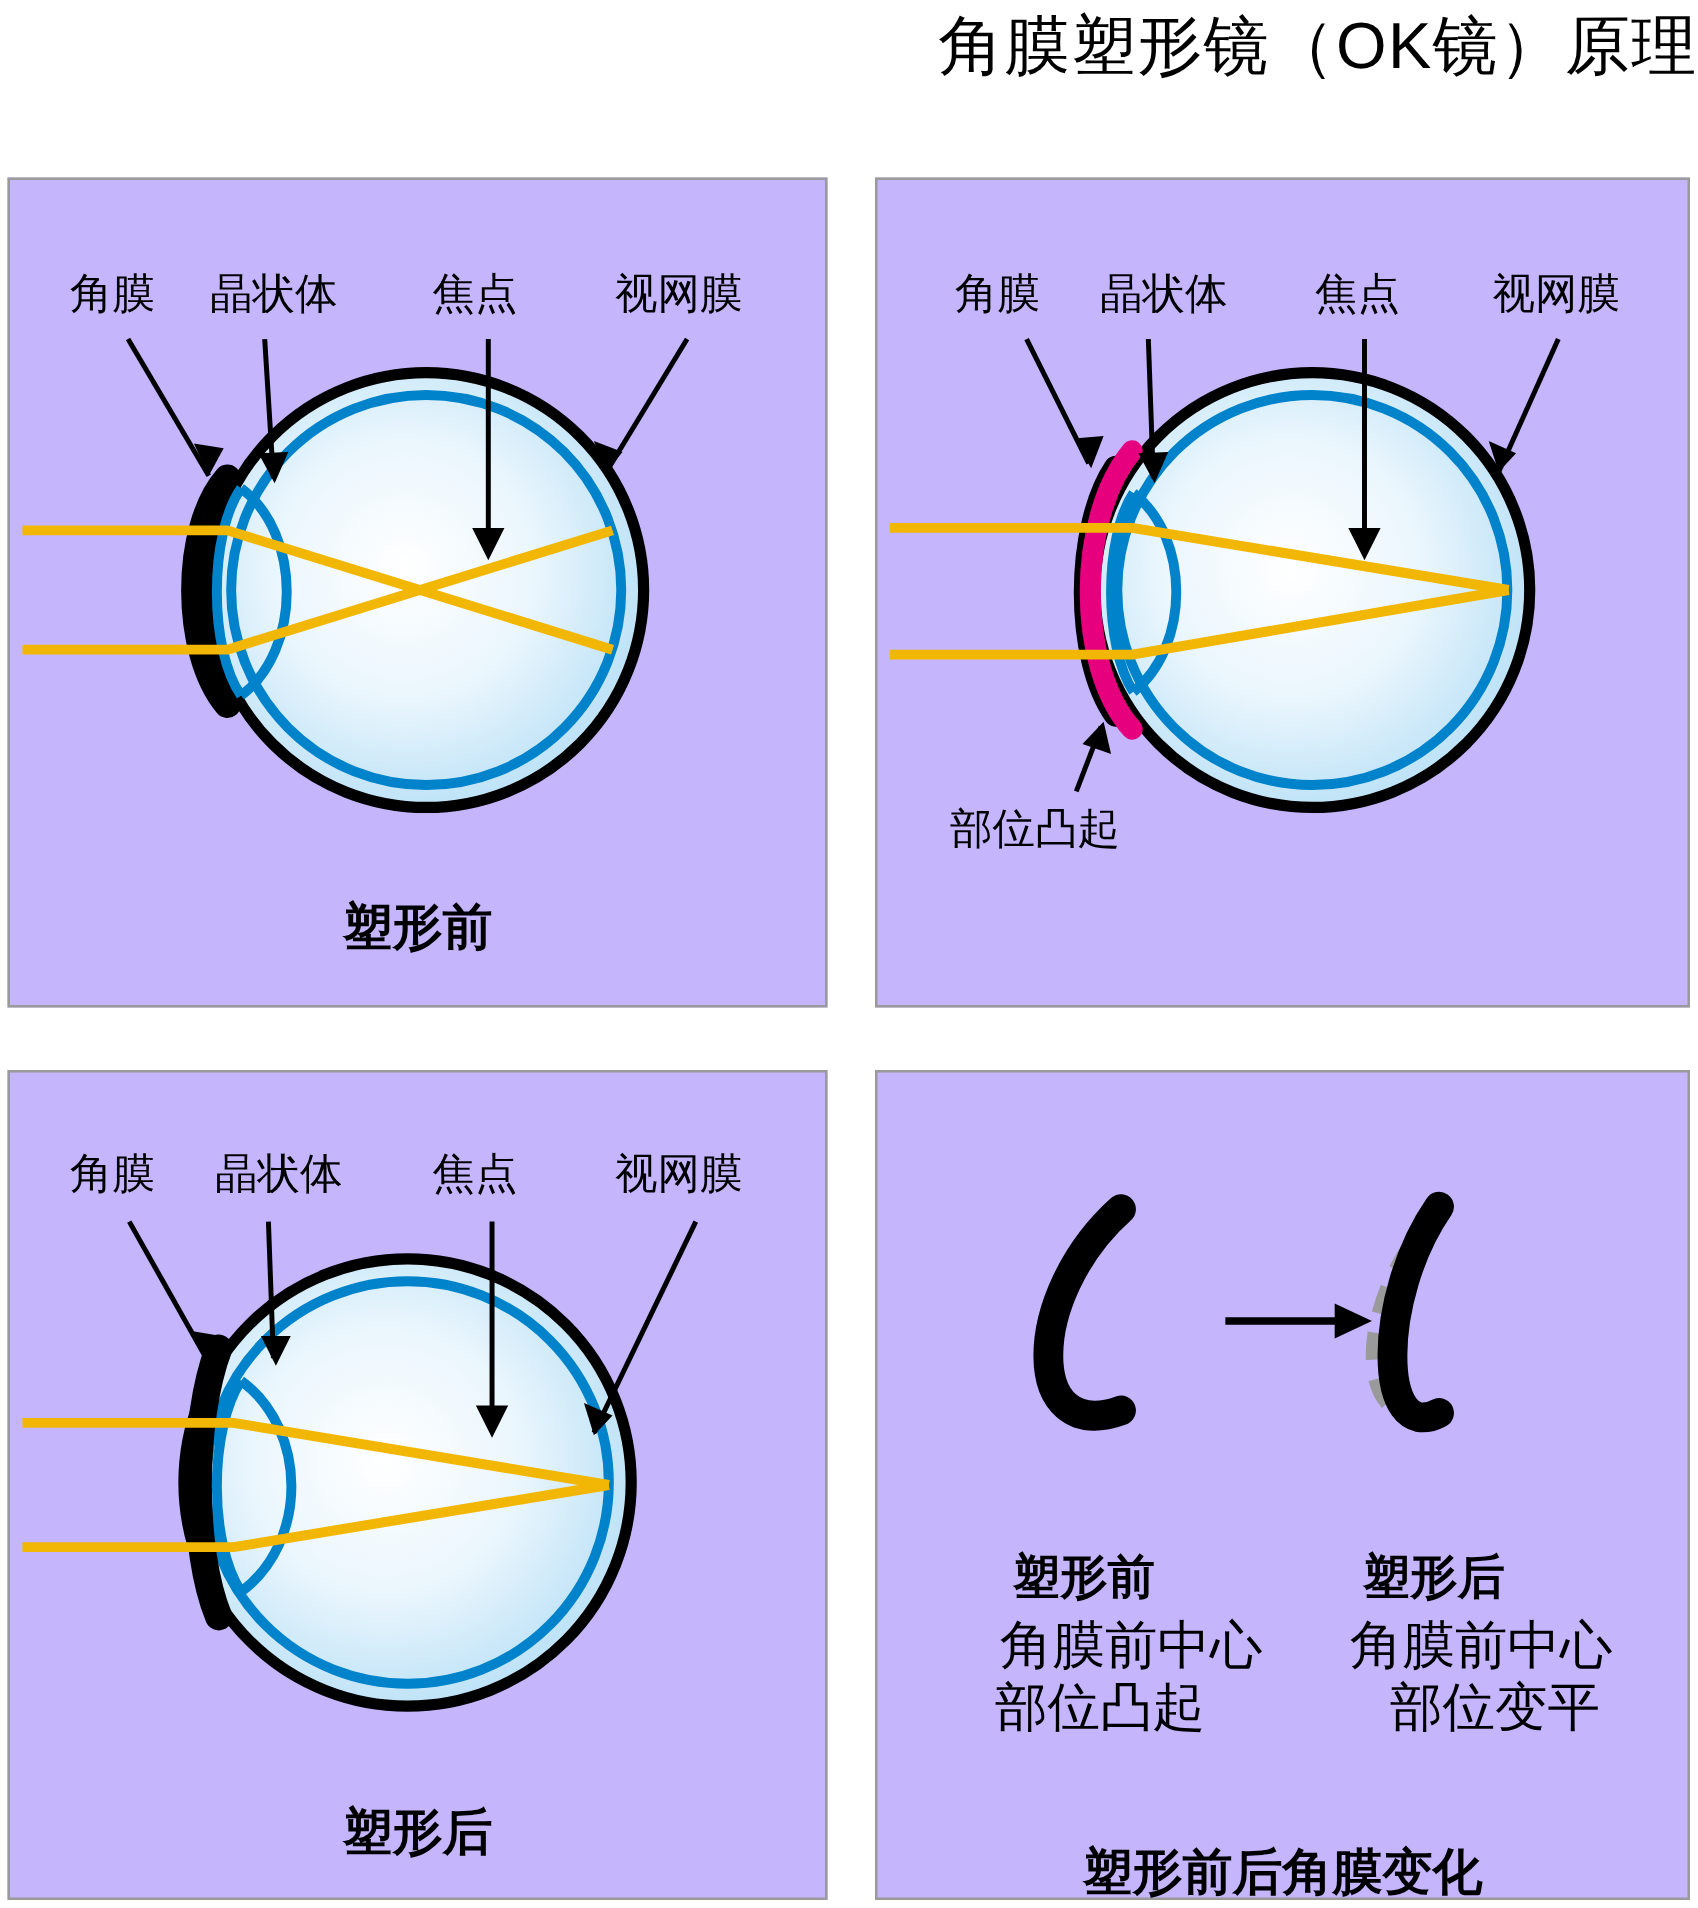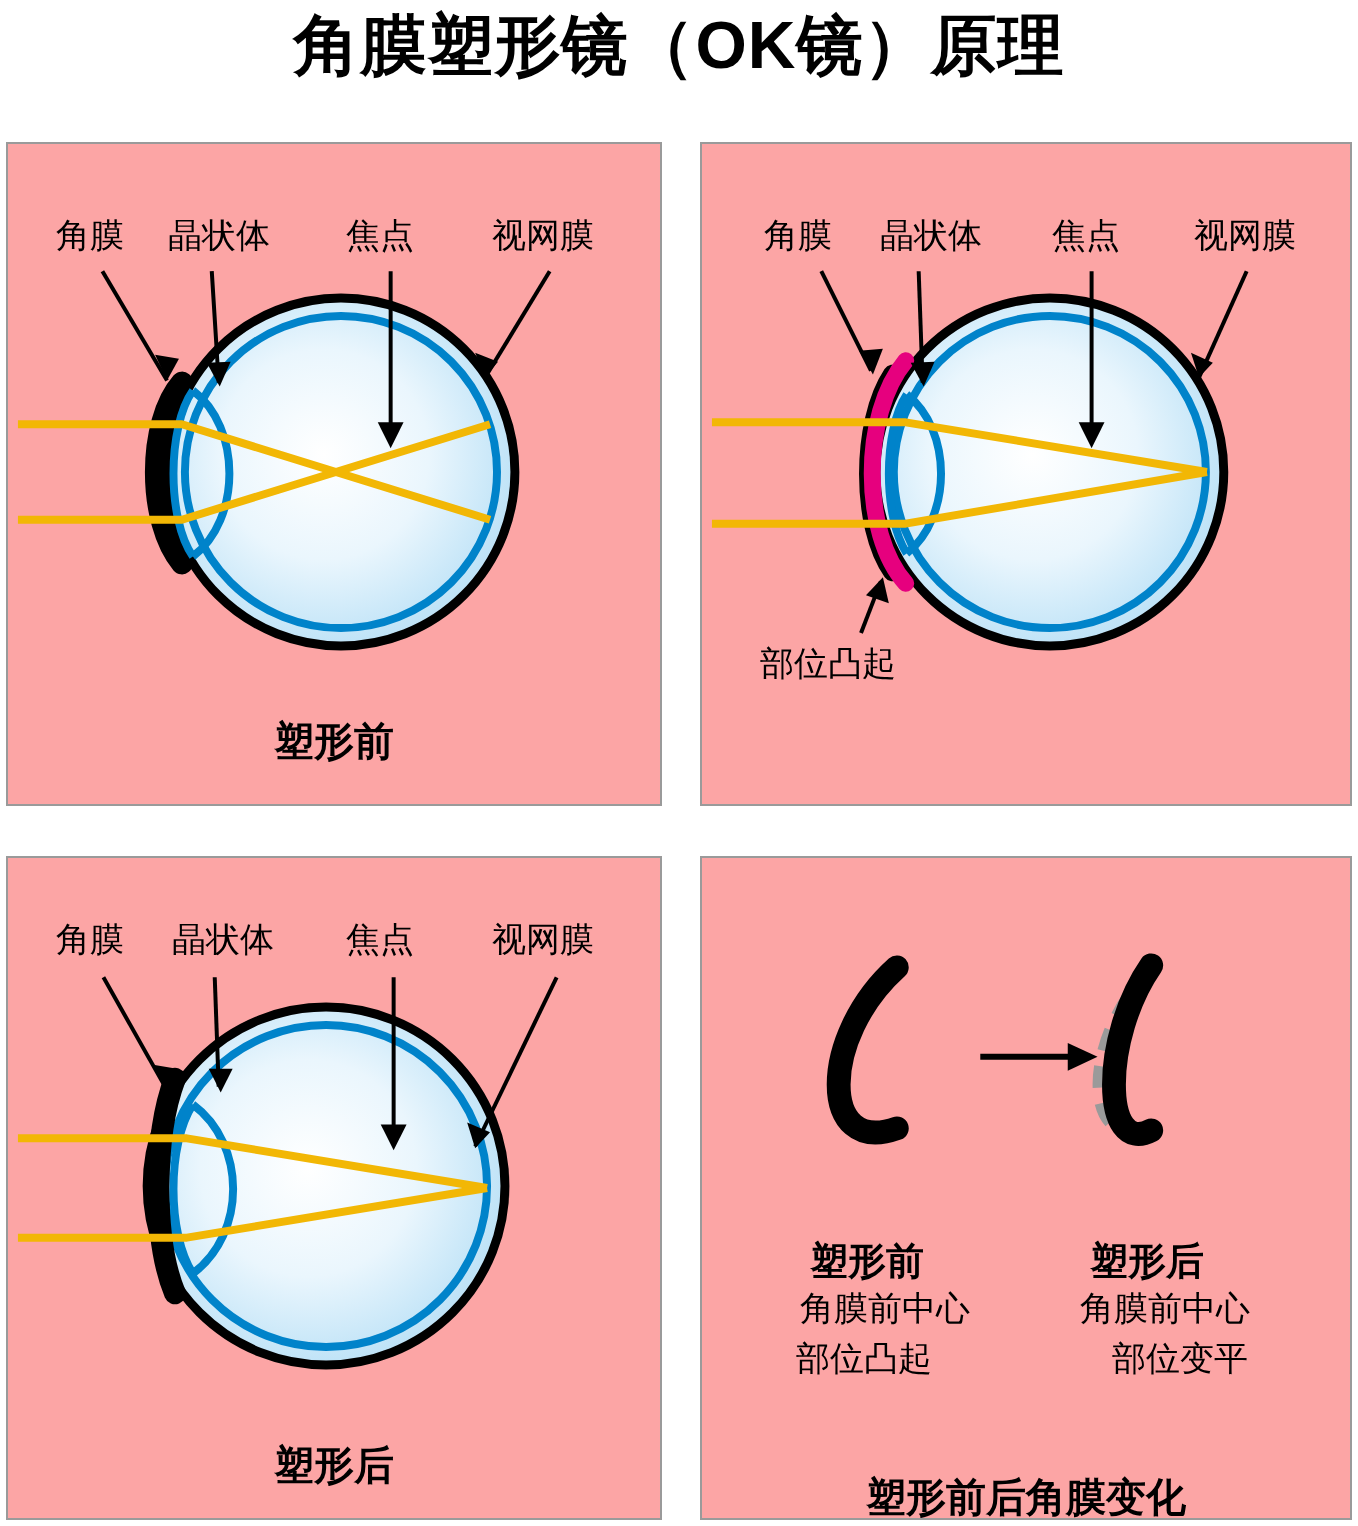--- a/index.html
+++ b/index.html
@@ -1,34 +1,34 @@
 <!DOCTYPE html>
 <html><head>
 <meta charset="utf-8">
 <style>
   html,body{margin:0;padding:0;background:#ffffff;}
   body{width:1358px;height:1526px;font-family:"Liberation Sans","DejaVu Sans",sans-serif;color:#000;}
   .page{position:relative;width:1358px;height:1526px;overflow:hidden;}
   .title{
-    position:absolute;left:0;top:6px;width:1358px;text-align:center;
-    font-size:66px;font-weight:bold;letter-spacing:1px;line-height:1.2;
+    position:absolute;left:0;top:6px;width:1358px;text-align:right;
+    font-size:52px;font-weight:normal;letter-spacing:1px;line-height:1.2;
   }
-  .panel{position:absolute;border:2px solid #9a9a9a;background:#fca5a5;box-sizing:border-box;}
+  .panel{position:absolute;border:2px solid #9a9a9a;background:#c4b5fd;box-sizing:border-box;}
   .p1{left:6px;top:142px;width:656px;height:664px;}
   .p2{left:700px;top:142px;width:652px;height:664px;}
   .p3{left:6px;top:856px;width:656px;height:664px;}
   .p4{left:700px;top:856px;width:652px;height:664px;}
   .panel svg{position:absolute;left:0;top:0;width:100%;height:100%;display:block;}
   .caption{
     position:absolute;left:0;width:100%;text-align:center;
     font-size:40px;font-weight:bold;
   }
   .lbl{position:absolute;font-size:34px;font-weight:normal;white-space:nowrap;line-height:1.15;}
   .cmp-t{position:absolute;font-size:38px;font-weight:bold;white-space:nowrap;}
-  .cmp-s{position:absolute;font-size:34px;white-space:nowrap;line-height:1.25;text-align:center;font-family:Liberation Mono, monospace;}
+  .cmp-s{position:absolute;font-size:42px;white-space:nowrap;line-height:1.25;text-align:center;}
 </style>
 </head>
 <body>
 
 <div class="page">
 
   <div class="title">角膜塑形镜（OK镜）原理</div>
 
   <div class="panel p1">
     <svg viewBox="0 0 656 664" preserveAspectRatio="none">

